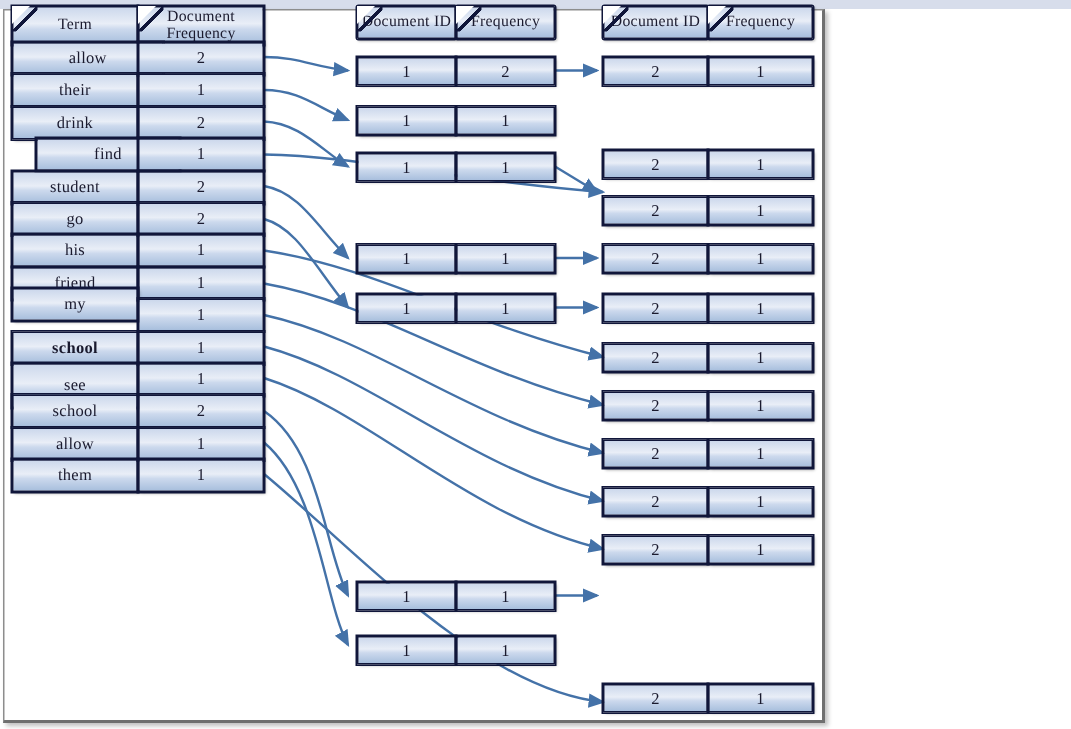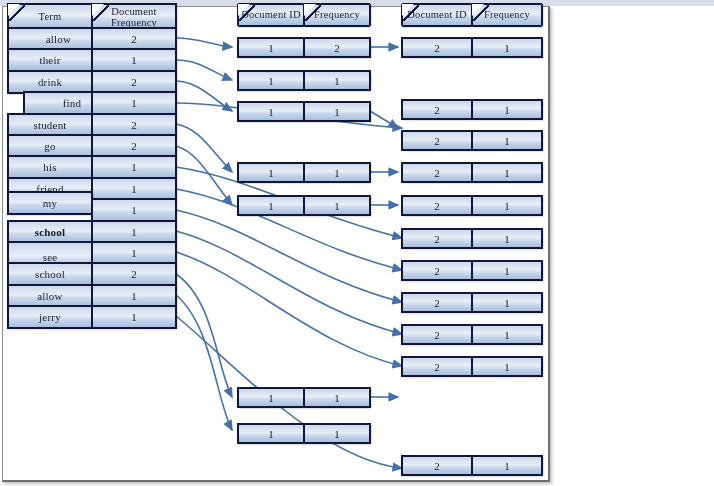--- a/index.html
+++ b/index.html
@@ -130,21 +130,21 @@
       <div class="cell" style="left: 8px; top: 192px; width: 84px; height: 22px; text-align: right;">my</div>
       <div class="cell" style="left: 92px; top: 199.2px; width: 84px; height: 22px;">1</div>
       <div class="cell" style="left: 8px; top: 220.6px; width: 84px; height: 22px; font-weight: bold;">school</div>
       <div class="cell" style="left: 92px; top: 220.6px; width: 84px; height: 22px;">1</div>
       <div class="cell" style="left: 8px; top: 242px; width: 84px; height: 30px;">see</div>
       <div class="cell" style="left: 92px; top: 242px; width: 84px; height: 22px;">1</div>
       <div class="cell" style="left: 8px; top: 263.4px; width: 84px; height: 22px;">school</div>
       <div class="cell" style="left: 92px; top: 263.4px; width: 84px; height: 22px;">2</div>
       <div class="cell" style="left: 8px; top: 284.8px; width: 84px; height: 22px;">allow</div>
       <div class="cell" style="left: 92px; top: 284.8px; width: 84px; height: 22px;">1</div>
-      <div class="cell" style="left: 8px; top: 306.2px; width: 84px; height: 22px;">jerry</div>
+      <div class="cell" style="left: 8px; top: 306.2px; width: 84px; height: 22px;">them</div>
       <div class="cell" style="left: 92px; top: 306.2px; width: 84px; height: 22px;">1</div>
     </div>
 
   <div class="posting">
     <div class="cell hdr" style="left:238px;top:4px;width:66px;height:22px;">
       <span>Document ID</span>
     </div>
     <div class="cell hdr" style="left:304px;top:4px;width:66px;height:22px;">
       <span>Frequency</span>
     </div>

